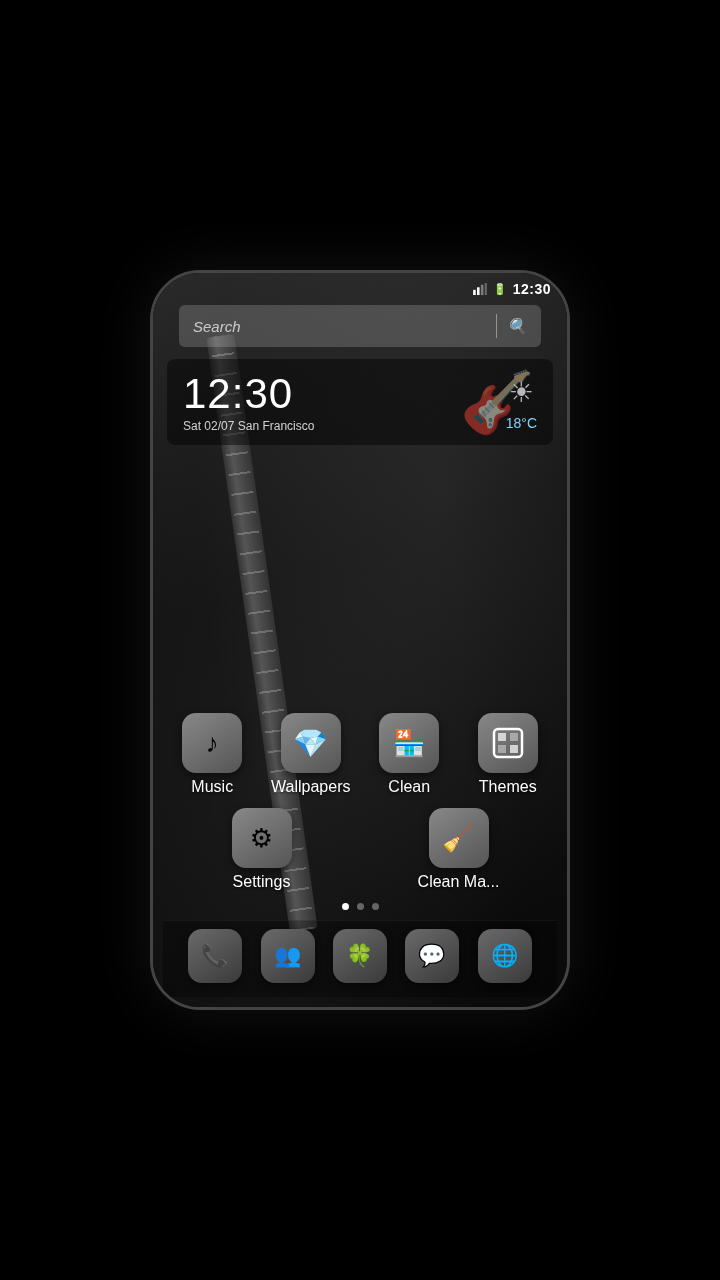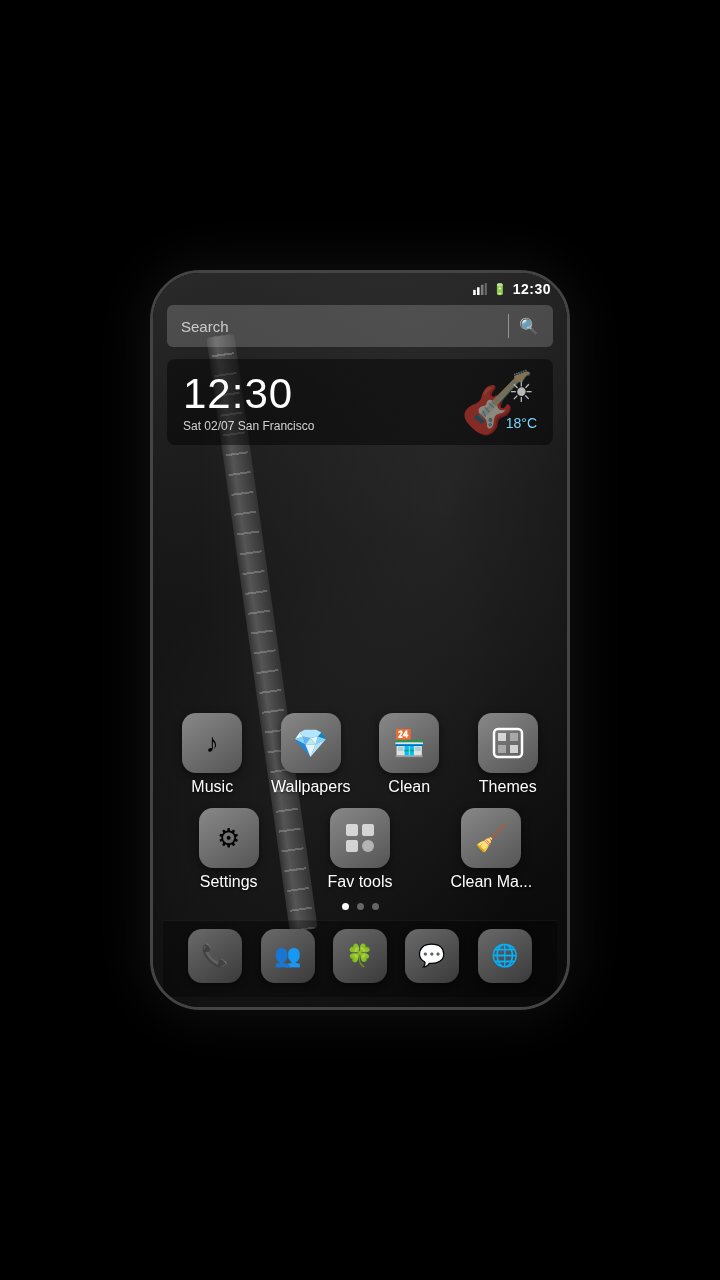--- a/index.html
+++ b/index.html
@@ -88,27 +88,28 @@
     }
     .battery-icon { color: white; font-size: 11px; }
     .time-status {
       color: white;
       font-size: 14px;
       font-weight: 600;
       letter-spacing: 0.5px;
     }
     
     .search-bar {
-      margin: 4px 14px 8px;
+      margin: 4px 26px 8px;
       background: rgba(255,255,255,0.18);
       border-radius: 6px;
       display: flex;
       align-items: center;
       padding: 0 14px;
       height: 42px;
+      font-style: italic;
     }
     .search-input-text {
       flex: 1;
       color: rgba(255,255,255,0.7);
       font-size: 15px;
     }
     .search-divider {
       width: 1px;
       height: 24px;
       background: rgba(255,255,255,0.4);
@@ -320,31 +321,20 @@
             <span class="app-label">Themes</span>
           </div>
         </div>
 
         <div class="app-row">
           <div class="app-item">
             <div class="app-icon grey-gradient">⚙</div>
             <span class="app-label">Settings</span>
           </div>
           <div class="app-item">
-            <div class="app-icon grey-gradient" style="font-size:18px;">
-              <svg width="36" height="36" viewBox="0 0 36 36">
-                <rect x="4" y="4" width="12" height="12" rx="2" fill="white" opacity="0.7"></rect>
-                <rect x="20" y="4" width="12" height="12" rx="2" fill="white" opacity="0.7"></rect>
-                <rect x="4" y="20" width="12" height="12" rx="2" fill="white" opacity="0.7"></rect>
-                <circle cx="26" cy="26" r="6" fill="white" opacity="0.5"></circle>
-              </svg>
-            </div>
-            <span class="app-label">Fav tools</span>
-          </div>
-          <div class="app-item">
             <div class="app-icon grey-gradient">🧹</div>
             <span class="app-label">Clean Ma...</span>
           </div>
         </div>
 
         <div class="page-dots">
           <div class="dot active"></div>
           <div class="dot"></div>
           <div class="dot"></div>
         </div>

